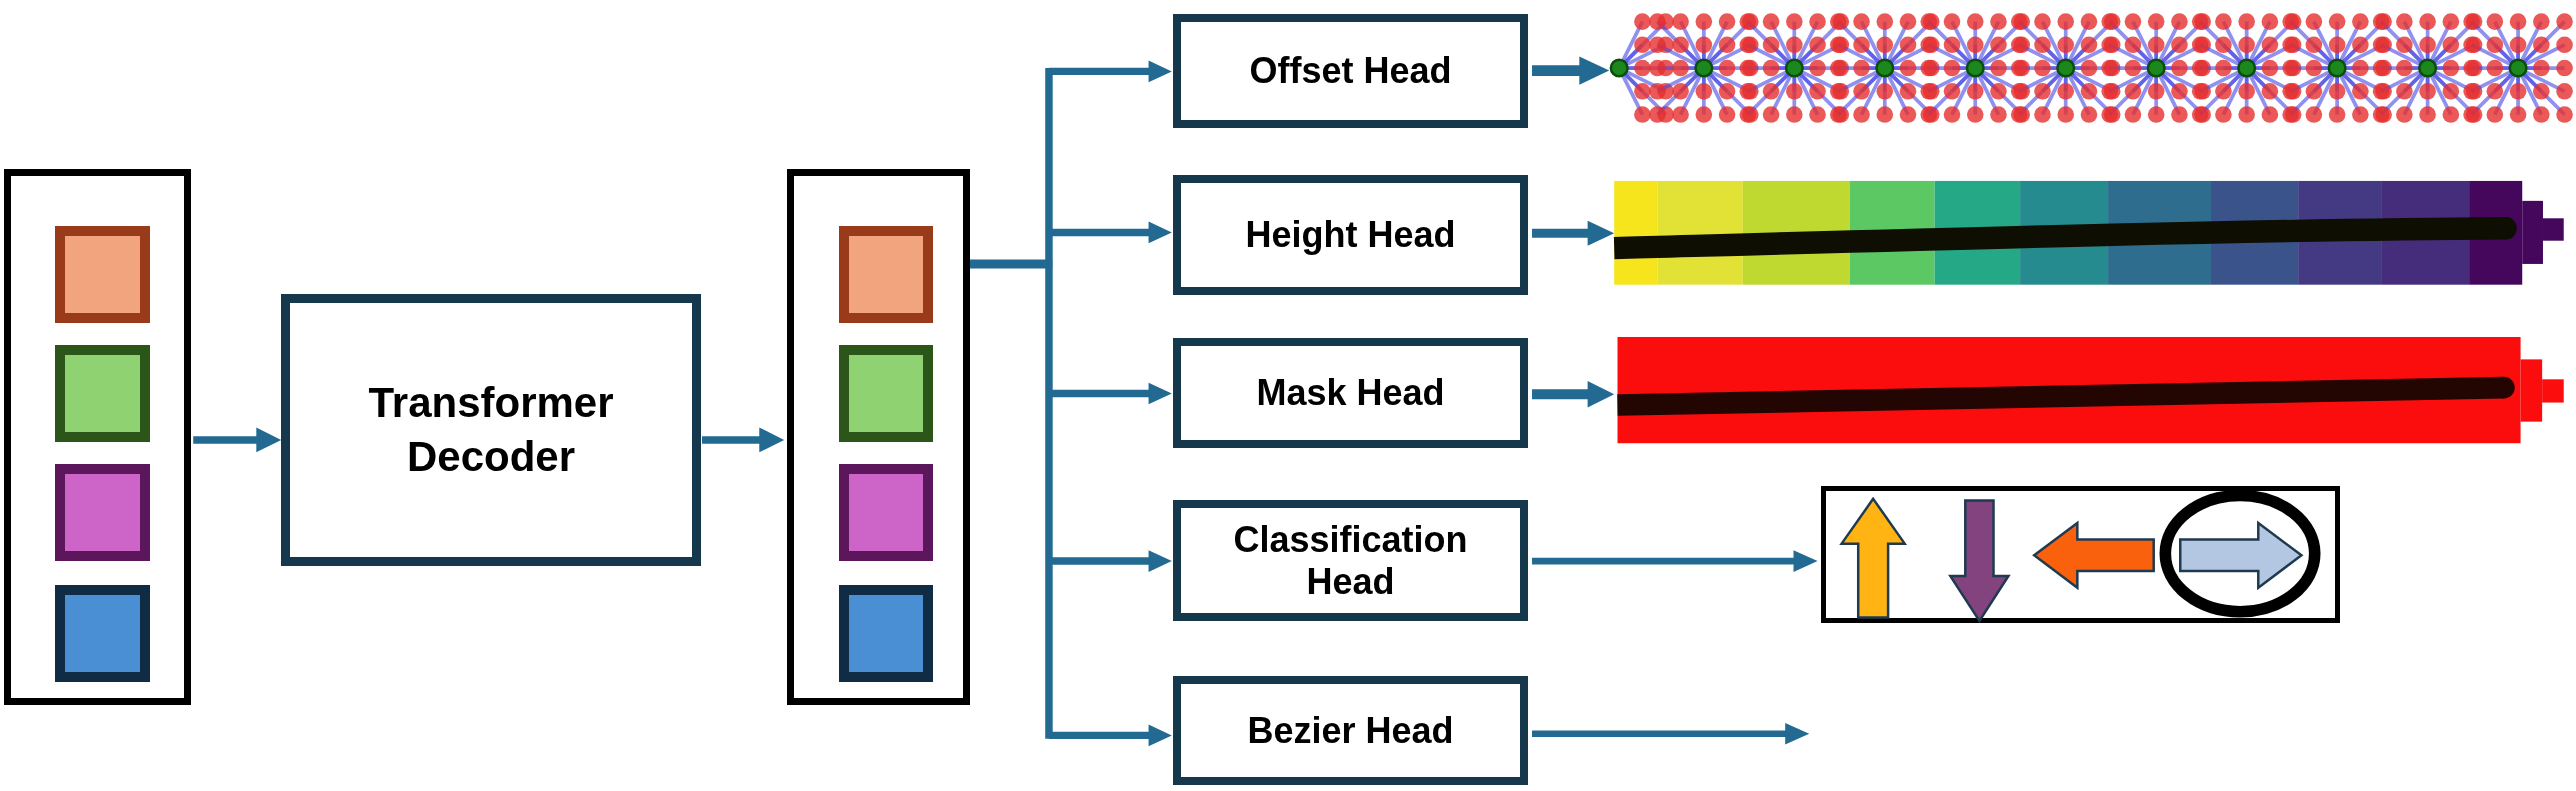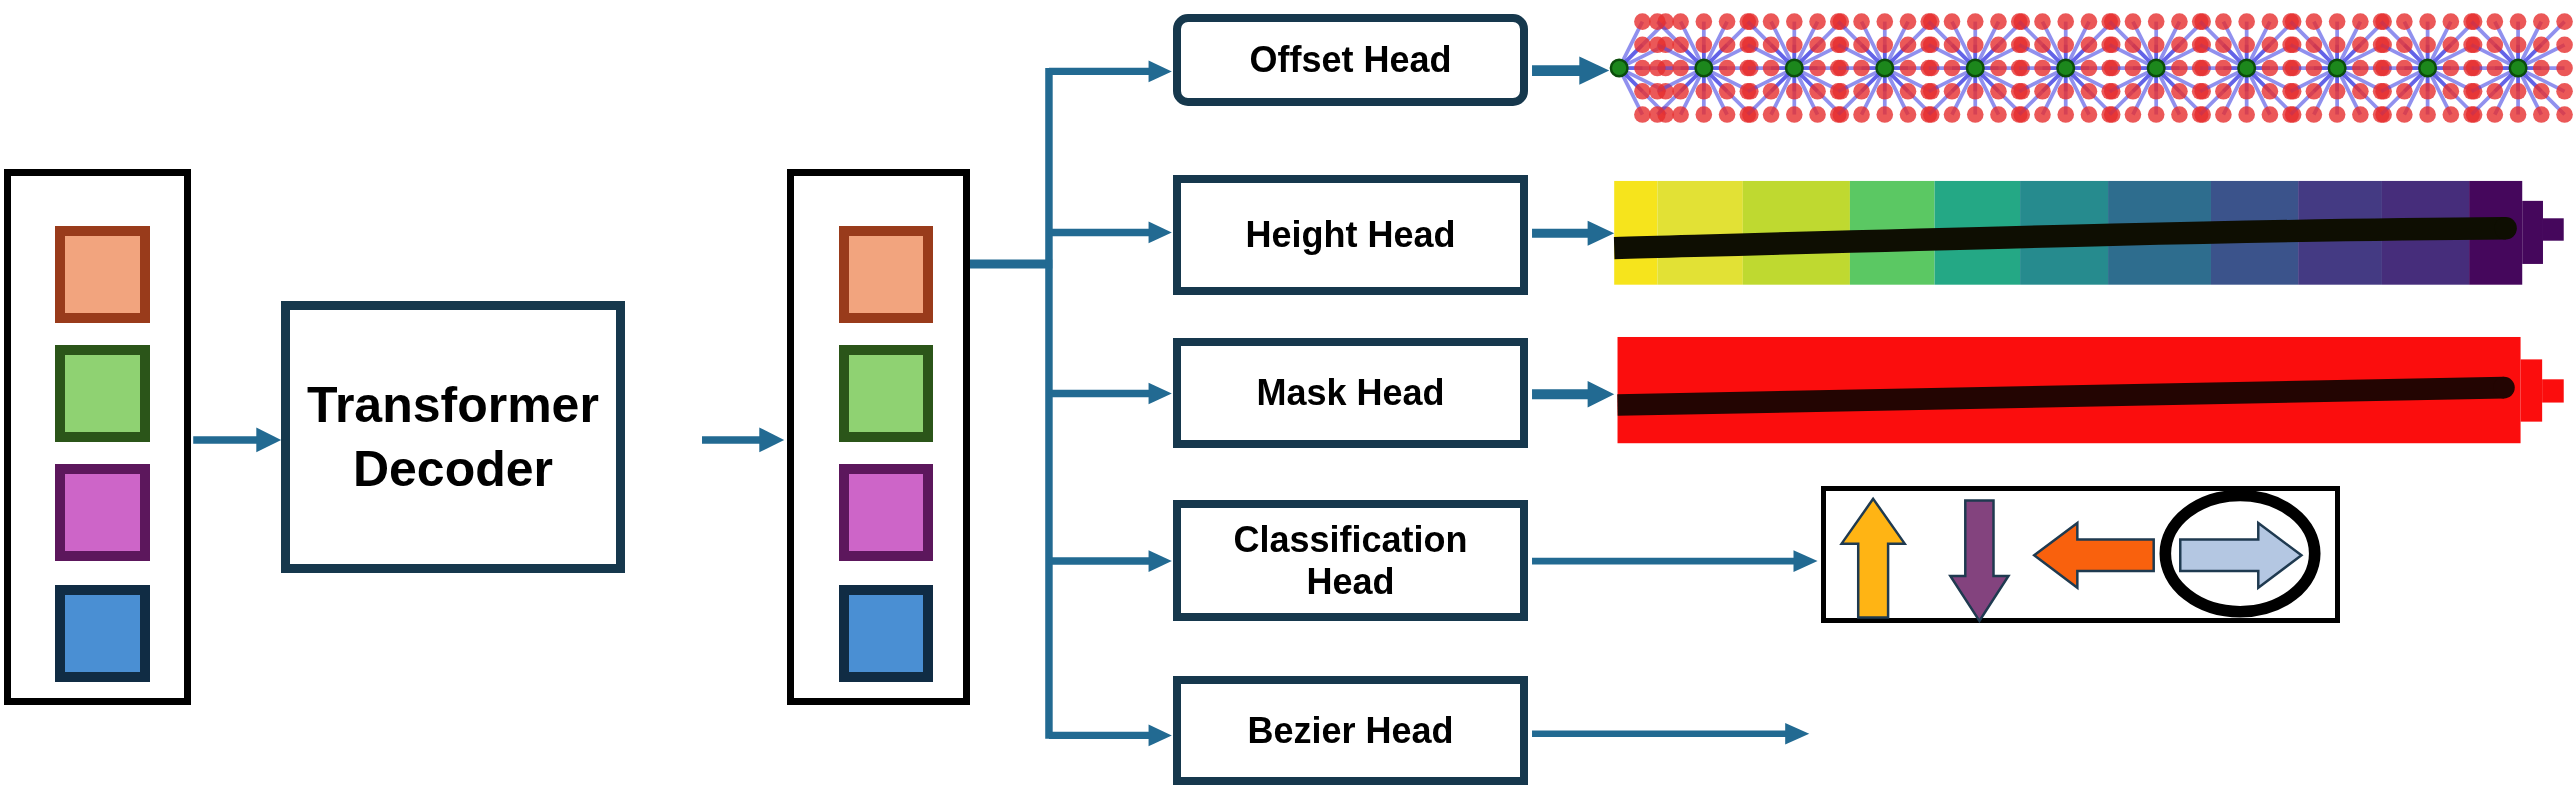--- a/index.html
+++ b/index.html
@@ -1,23 +1,23 @@
 <!DOCTYPE html>
 <html style="--bg: #FFFFFF; --conn: #226A92; --head-border: #16384D; --container-border: #000000; --classbox-border: #000000; --bezier-border: #2A6F94;font-size:13.3px"><head>
 <meta charset="utf-8">
 <style>
   html,body{margin:0;padding:0;background:#fff;}
   .canvas{position:relative;width:2576px;height:791px;background:var(--bg,#fff);overflow:hidden;
           font-family:"Liberation Sans",sans-serif;}
   svg.layer{position:absolute;left:0;top:0;width:2576px;height:791px;overflow:visible;}
   .container-box{position:absolute;border:7.5px solid var(--container-border,#000);background:#fff;box-sizing:border-box;}
   .token{position:absolute;box-sizing:border-box;border-style:solid;border-width:10.8px;}
-  .decoder-box{position:absolute;left:281px;top:301px;width:344px;height:272px;box-sizing:border-box;
+  .decoder-box{position:absolute;left:281px;top:294px;width:420px;height:272px;box-sizing:border-box;
                border:9px solid var(--head-border,#16384D);background:#fff;display:flex;flex-direction:column;
-               align-items:center;justify-content:center;font-weight:700;font-size:50px;line-height:1.28;color:#000;}
+               align-items:center;justify-content:center;font-weight:700;font-size:42px;line-height:1.28;color:#000;}
   .head-box{position:absolute;left:1173px;width:355px;box-sizing:border-box;border:8.3px solid var(--head-border,#16384D);
             background:#fff;display:flex;align-items:center;justify-content:center;text-align:center;
             font-weight:700;font-size:36px;line-height:1.15;color:#000;padding:0 15px;}
   .class-viz-box{position:absolute;left:1821px;top:486px;width:519px;height:137px;box-sizing:border-box;
                  border:5.8px solid var(--classbox-border,#000);background:#fff;}
   .bezier-viz-box{position:absolute;left:1812px;top:677px;width:539px;height:109px;box-sizing:border-box;
                   border:6.6px solid var(--bezier-border,#2A6F94);background:#fff;display:flex;align-items:center;
                   justify-content:space-evenly;}
   .coef{font-family:"DejaVu Serif",serif;font-style:italic;font-weight:700;font-size:55px;color:#000;line-height:1;}
   .coef .sub{font-style:normal;font-size:37px;vertical-align:-11.6px;}
@@ -69,21 +69,21 @@
       <div class="token" style="left: 45px; top: 169px; width: 94px; height: 97px; background: rgb(143, 210, 114); border-color: rgb(43, 85, 25);"></div>
       <div class="token" style="left: 45px; top: 288px; width: 94px; height: 97px; background: rgb(205, 101, 200); border-color: rgb(92, 23, 92);"></div>
       <div class="token" style="left: 45px; top: 409px; width: 94px; height: 97px; background: rgb(74, 143, 211); border-color: rgb(16, 44, 68);"></div>
     </div>
 
   <div class="decoder-box" style="border-color: rgb(22, 56, 77);">
     <div>Transformer</div>
     <div>Decoder</div>
   </div>
 
-  <div class="head-box" style="top: 14px; height: 92px; border-color: rgb(22, 56, 77); border-radius: 15px;">
+  <div class="head-box" style="top: 14px; height: 114px; border-color: rgb(22, 56, 77);">
     <span>Offset Head</span>
   </div>
   <div class="head-box" style="top: 338px; height: 110px; border-color: rgb(22, 56, 77);">
     <span>Mask Head</span>
   </div>
   <div class="head-box" style="top: 175px; height: 120px; border-color: rgb(22, 56, 77);">
     <span>Height Head</span>
   </div>
   <div class="head-box" style="top: 500px; height: 121px; border-color: rgb(22, 56, 77);">
     <span>Classification Head</span>

